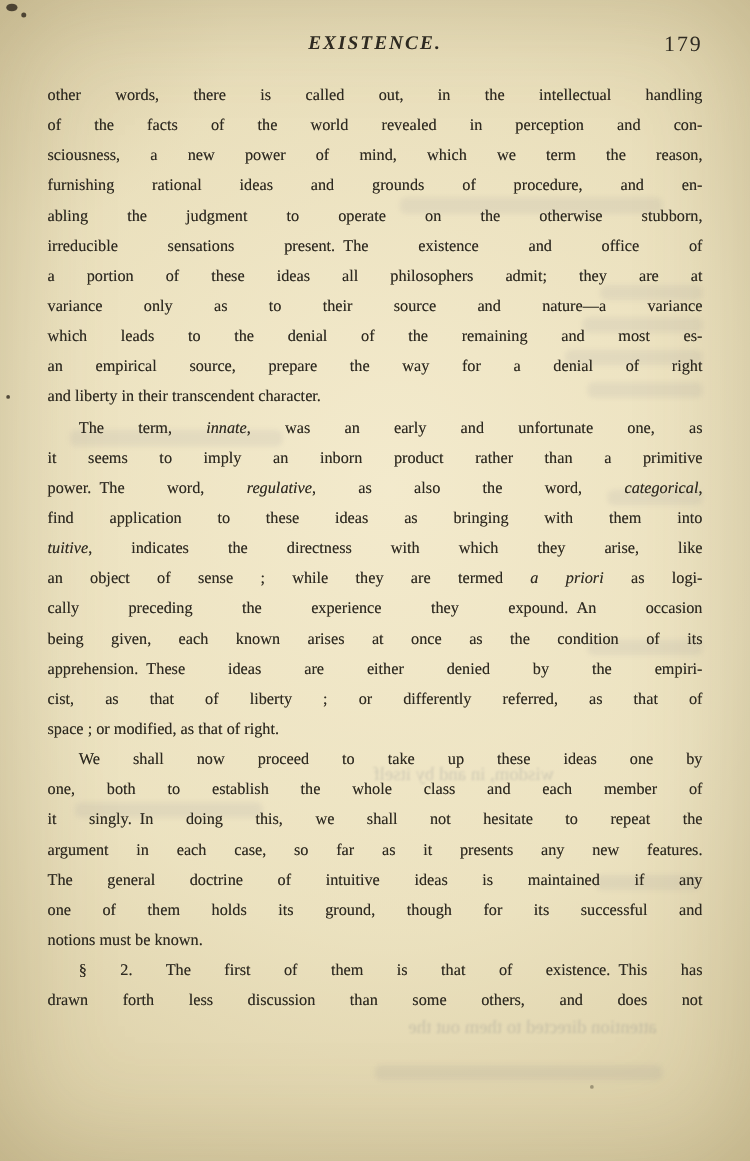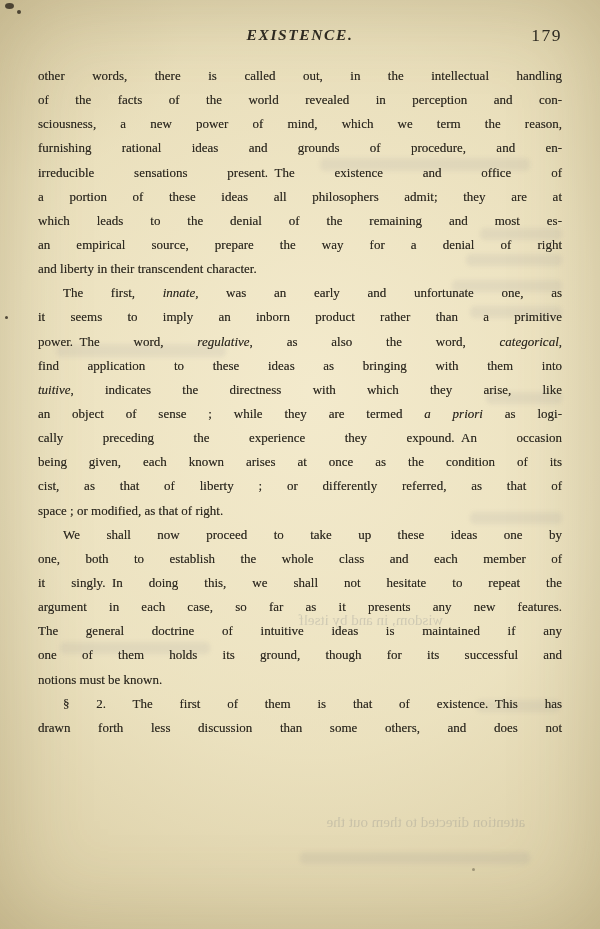--- a/index.html
+++ b/index.html
@@ -99,35 +99,38 @@
     <span id="running-title">EXISTENCE.</span>
     <span id="page-number">179</span>
   </div>
 
   <div id="page-body">
       <div class="para">
         <div class="line"><span>other words, there is called out, in the intellectual handling</span></div>
         <div class="line"><span>of the facts of the world revealed in perception and con-</span></div>
         <div class="line"><span>sciousness, a new power of mind, which we term the reason,</span></div>
         <div class="line"><span>furnishing rational ideas and grounds of procedure, and en-</span></div>
+        <div class="line"><span>abling the judgment to operate on the otherwise stubborn,</span></div>
         <div class="line"><span>irreducible sensations present. The existence and office of</span></div>
         <div class="line"><span>a portion of these ideas all philosophers admit; they are at</span></div>
+        <div class="line"><span>variance only as to their source and nature—a variance</span></div>
         <div class="line"><span>which leads to the denial of the remaining and most es-</span></div>
         <div class="line"><span>an empirical source, prepare the way for a denial of right</span></div>
         <div class="line last"><span>and liberty in their transcendent character.</span></div>
       </div>
       <div class="para indented">
-        <div class="line"><span>The first, </span><i>innate</i><span>, was an early and unfortunate one, as</span></div>
+        <div class="line"><span>The term, </span><i>innate</i><span>, was an early and unfortunate one, as</span></div>
         <div class="line"><span>it seems to imply an inborn product rather than a primitive</span></div>
         <div class="line"><span>power. The word, </span><i>regulative</i><span>, as also the word, </span><i>categorical</i><span>,</span></div>
         <div class="line"><span>find application to these ideas as bringing with them into</span></div>
         <div class="line"><i>tuitive</i><span>, indicates the directness with which they arise, like</span></div>
         <div class="line"><span>an object of sense ; while they are termed </span><i>a priori</i><span> as logi-</span></div>
         <div class="line"><span>cally preceding the experience they expound. An occasion</span></div>
         <div class="line"><span>being given, each known arises at once as the condition of its</span></div>
+        <div class="line"><span>apprehension. These ideas are either denied by the empiri-</span></div>
         <div class="line"><span>cist, as that of liberty ; or differently referred, as that of</span></div>
         <div class="line last"><span>space ; or modified, as that of right.</span></div>
       </div>
       <div class="para indented">
         <div class="line"><span>We shall now proceed to take up these ideas one by</span></div>
         <div class="line"><span>one, both to establish the whole class and each member of</span></div>
         <div class="line"><span>it singly. In doing this, we shall not hesitate to repeat the</span></div>
         <div class="line"><span>argument in each case, so far as it presents any new features.</span></div>
         <div class="line"><span>The general doctrine of intuitive ideas is maintained if any</span></div>
         <div class="line"><span>one of them holds its ground, though for its successful and</span></div>

